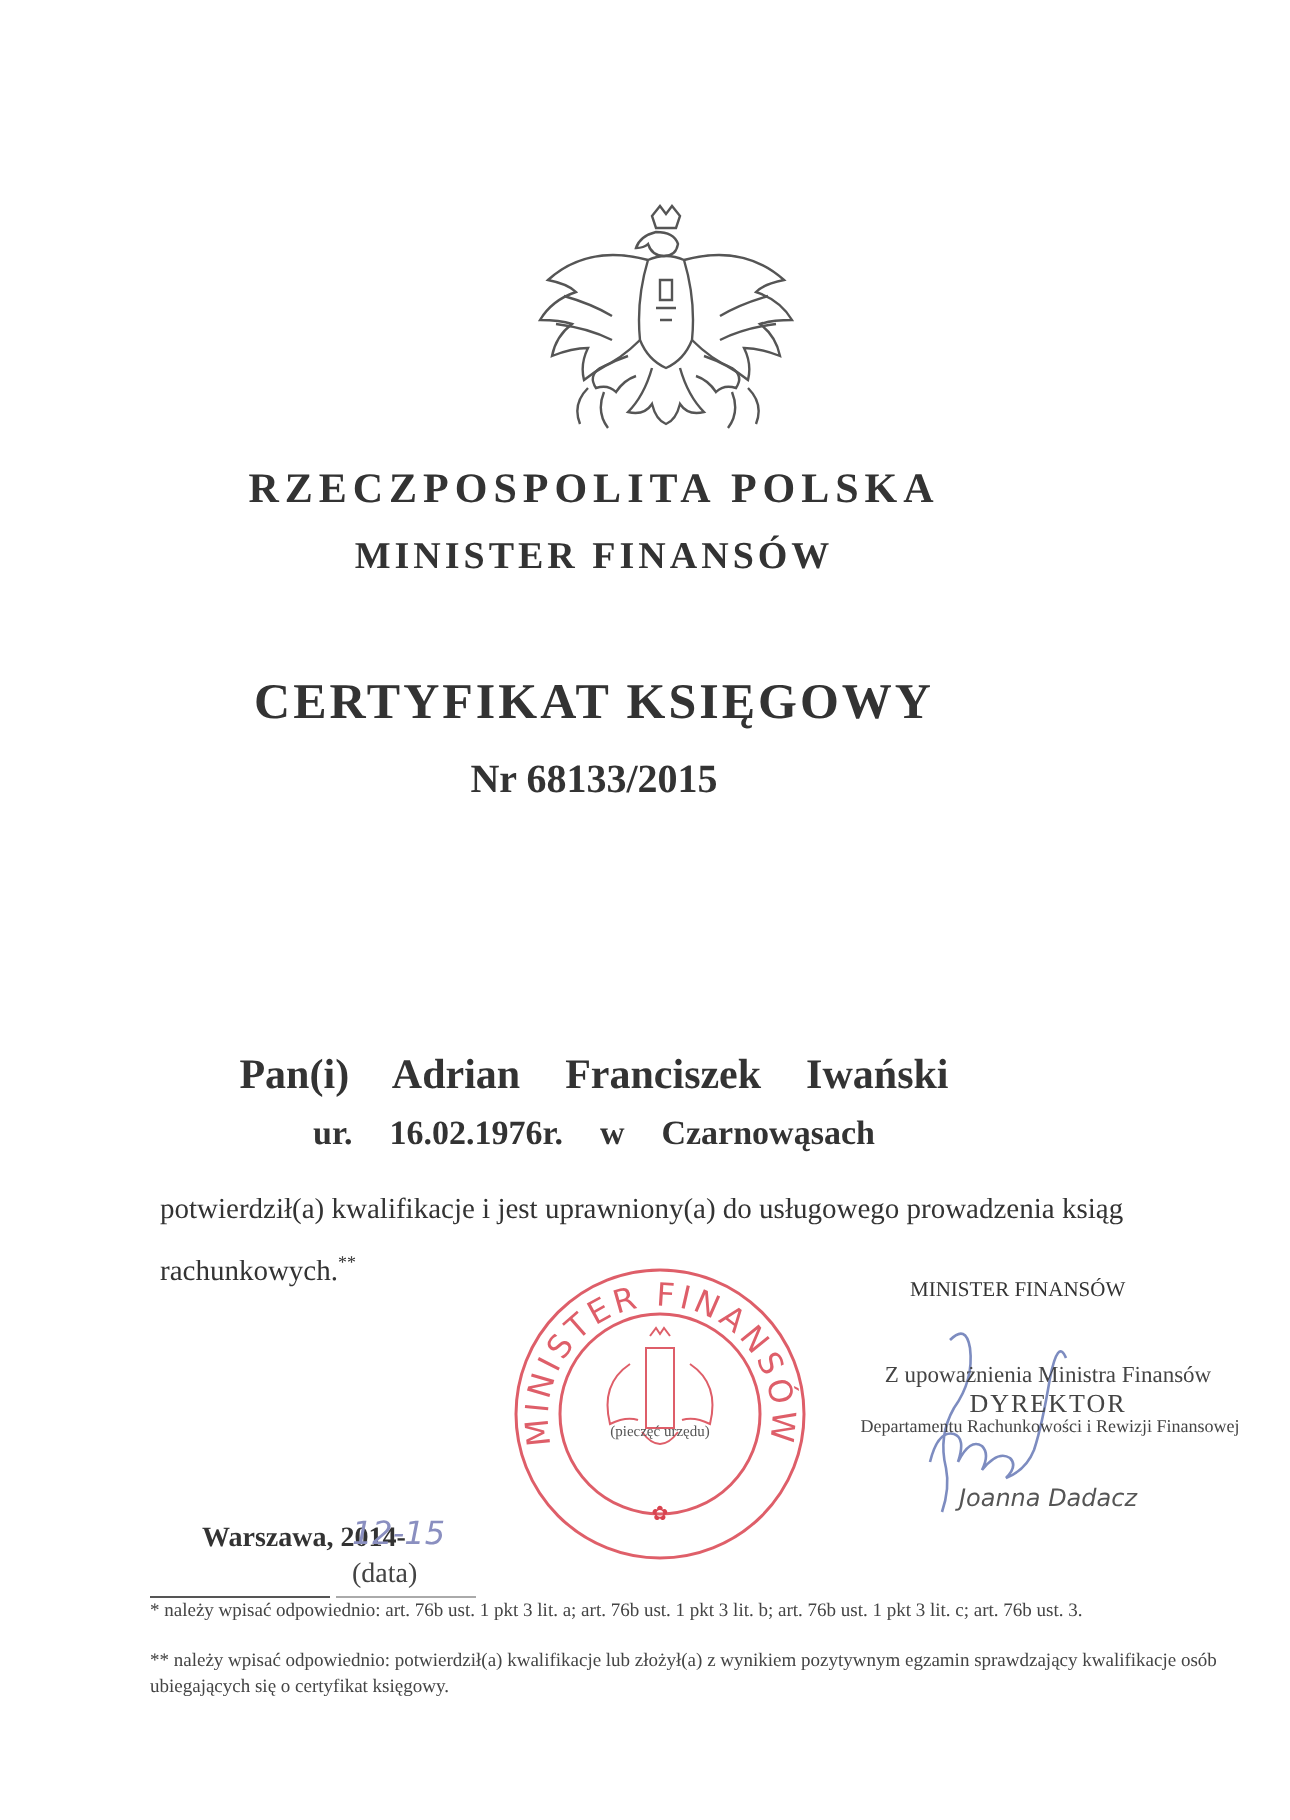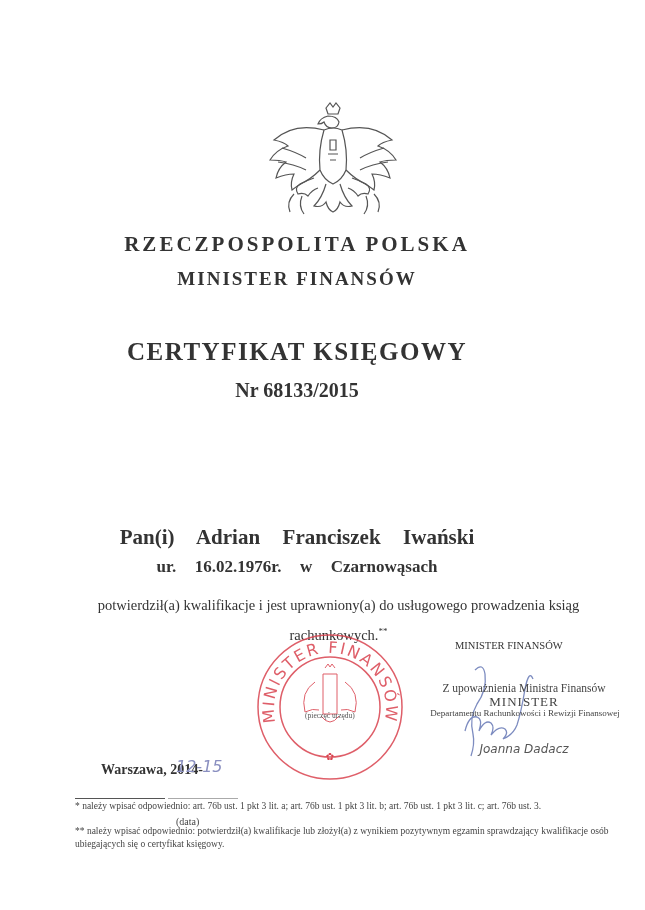--- a/index.html
+++ b/index.html
@@ -13,31 +13,31 @@
   .h1 { top: 232px; font-size: 21px; font-weight: bold; letter-spacing: 3px; color: #333; }
   .h2 { top: 268px; font-size: 19px; font-weight: bold; letter-spacing: 2px; color: #333; }
   .title { top: 338px; font-size: 25px; font-weight: bold; letter-spacing: 1.5px; color: #333; }
   .number { top: 379px; font-size: 20px; font-weight: bold; color: #333; }
   .para { left: 80px; width: 517px; font-size: 14.5px; line-height: 26px; color: #333; }
   .para1 { top: 437px; text-align: justify; text-align-last: left; }
   .para1 .l1 { display: block; text-align: justify; text-align-last: justify; }
   sup { font-size: 9px; }
   .name { top: 513px; font-size: 21px; font-weight: bold; word-spacing: 6px; color: #333; margin-top: 12px; }
   .birth { top: 557px; font-size: 17px; font-weight: bold; word-spacing: 5px; color: #333; }
-  .para2 { top: 592px; text-align: center; }
+  .para2 { top: 592px; }
   .min-label { left: 455px; top: 640px; font-size: 10.5px; color: #333; }
   .auth1 { left: 434px; top: 682px; width: 180px; text-align: center; font-size: 11.5px; color: #444; }
   .auth2 { left: 434px; top: 694px; width: 180px; text-align: center; font-size: 13px; color: #444; letter-spacing: 1px; }
   .auth3 { left: 420px; top: 708px; width: 210px; text-align: center; font-size: 9px; color: #444; }
   .signer { left: 434px; top: 742px; width: 180px; text-align: center; font-size: 12px; font-style: italic; color: #555; font-family: "DejaVu Sans", sans-serif; }
   .stamp { left: 255px; top: 632px; width: 150px; height: 150px; }
   .signature { left: 455px; top: 655px; width: 110px; height: 110px; }
   .city { left: 75px; top: 762px; font-size: 14px; font-weight: bold; color: #333; margin-left: 26px; }
   .hand-date { left: 176px; top: 757px; font-size: 16px; color: #8a8fc0; font-family: "DejaVu Sans", sans-serif; font-style: italic; }
-  .date-label { left: 176px; top: 780px; font-size: 10px; color: #444; margin-top: 36px; }
+  .date-label { left: 176px; top: 780px; font-size: 14px; color: #444; }
   .rule { left: 75px; top: 798px; width: 90px; height: 1px; background: #555; }
   .rule2 { left: 168px; top: 798px; width: 70px; height: 1px; background: #aaa; }
   .foot { left: 75px; width: 540px; font-size: 9.5px; line-height: 12.5px; color: #444; }
   .foot1 { top: 800px; }
   .foot2 { top: 825px; }
 </style>
 </head>
 <body>
 
 <svg class="abs emblem" viewBox="0 0 150 130">
@@ -91,21 +91,21 @@
 <div class="abs min-label">MINISTER FINANSÓW</div>
 
 <svg class="abs signature" viewBox="0 0 110 110">
   <g fill="none" stroke="#7d8cc0" stroke-width="1.3">
     <path d="M20 15 q8 -8 10 4 q2 16 -8 30 q-8 14 -4 30 q2 10 -2 22"></path>
     <path d="M10 76 q4 -16 12 -14 q6 2 2 14 q6 -12 12 -8 q4 4 0 12 q8 -10 14 -6 q4 4 -2 10 q10 -4 14 -14 q4 -12 8 -36 q4 -20 8 -10"></path>
   </g>
 </svg>
 
 <div class="abs auth1">Z upoważnienia Ministra Finansów</div>
-<div class="abs auth2">MINISTER</div>
+<div class="abs auth2">DYREKTOR</div>
 <div class="abs auth3">Departamentu Rachunkowości i Rewizji Finansowej</div>
 <div class="abs signer">Joanna Dadacz</div>
 
 <div class="abs city">Warszawa, 2014-</div>
 <div class="abs hand-date">12-15</div>
 <div class="abs date-label">(data)</div>
 
 <div class="abs rule"></div>
 <div class="abs rule2"></div>
 

